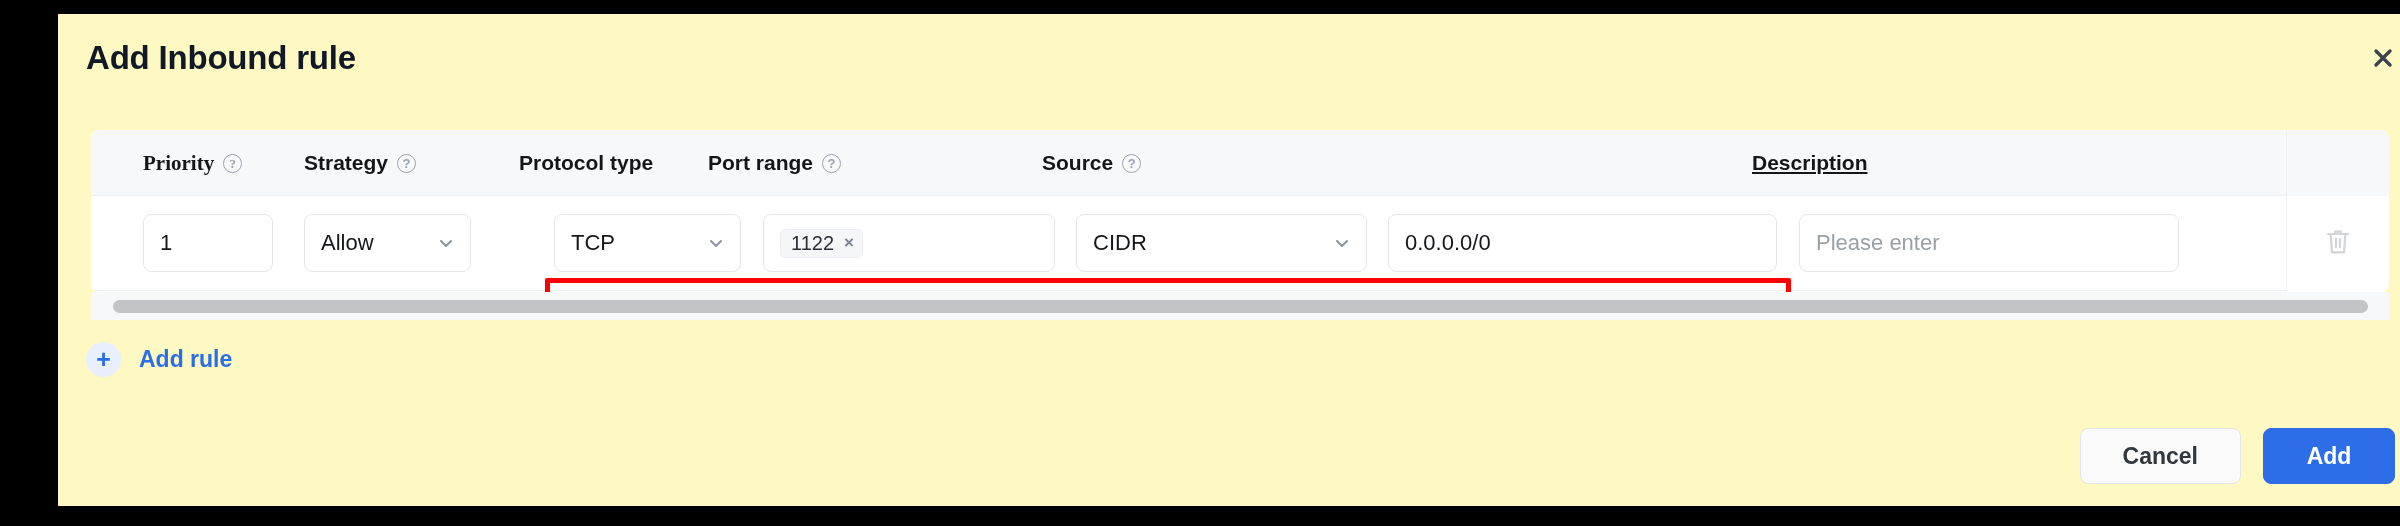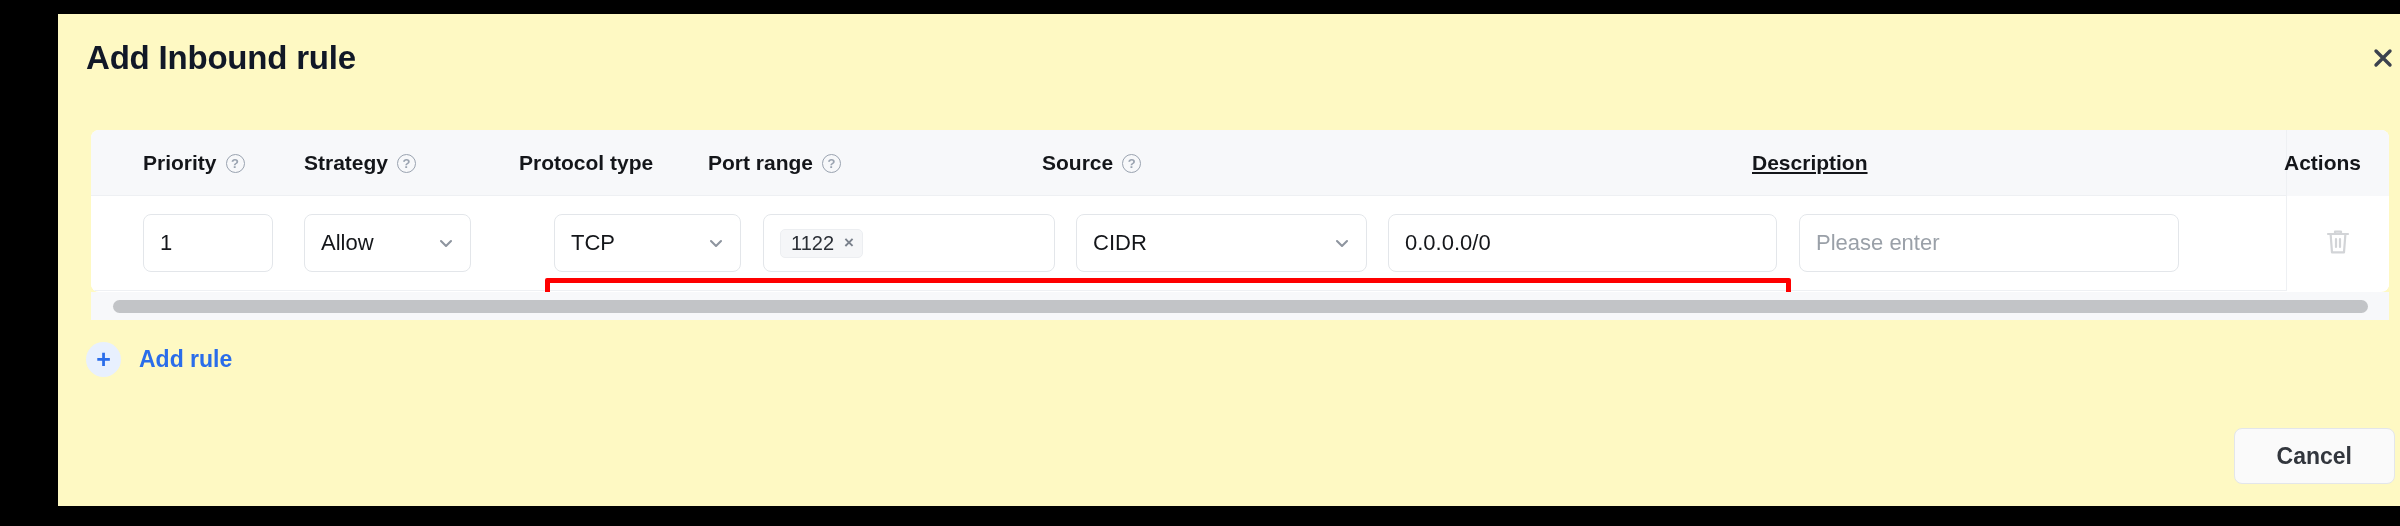--- a/index.html
+++ b/index.html
@@ -288,21 +288,21 @@
     <div class="dlg-close">
       <svg width="22" height="22" viewBox="0 0 22 22" aria-hidden="true">
         <path d="M4 4 L18 18 M18 4 L4 18" stroke="#3c424e" stroke-width="3.4" stroke-linecap="round"></path>
       </svg>
     </div>
   </div>
 
   <div class="table-wrap">
 
     <div class="thead">
-      <div class="th" style="left:52px;">
+      <div class="th" style="left:52px;font-family:Liberation Serif, serif;">
         <span>Priority</span>
         <span class="qmark">?</span>
       </div>
       <div class="th" style="left:213px;">
         <span>Strategy</span>
         <span class="qmark">?</span>
       </div>
       <div class="th" style="left:428px;">
         <span>Protocol type</span>
       </div>
@@ -311,23 +311,20 @@
         <span class="qmark">?</span>
       </div>
       <div class="th" style="left:951px;">
         <span>Source</span>
         <span class="qmark">?</span>
       </div>
       <div class="th" style="left:1661px;text-decoration:underline;">
         <span>Description</span>
       </div>
       <div class="th-actions-sep"></div>
-      <div class="th" style="right:28px;">
-        <span>Actions</span>
-      </div>
     </div>
 
     <div class="tbody">
 
       <div class="cell" style="left:52px; width:130px;">
         <div class="field">1</div>
       </div>
 
       <div class="cell" style="left:213px; width:167px;">
         <div class="field select">
@@ -398,15 +395,16 @@
     <div class="hscroll-thumb"></div>
   </div>
 
   <div class="add-rule">
     <span class="add-circle">+</span>
     <span class="add-rule-label">Add rule</span>
   </div>
 
   <div class="footer">
     <div class="btn btn-cancel">Cancel</div>
+    <div class="btn btn-primary">Add</div>
   </div>
 
 </div>
 
 </body></html>

